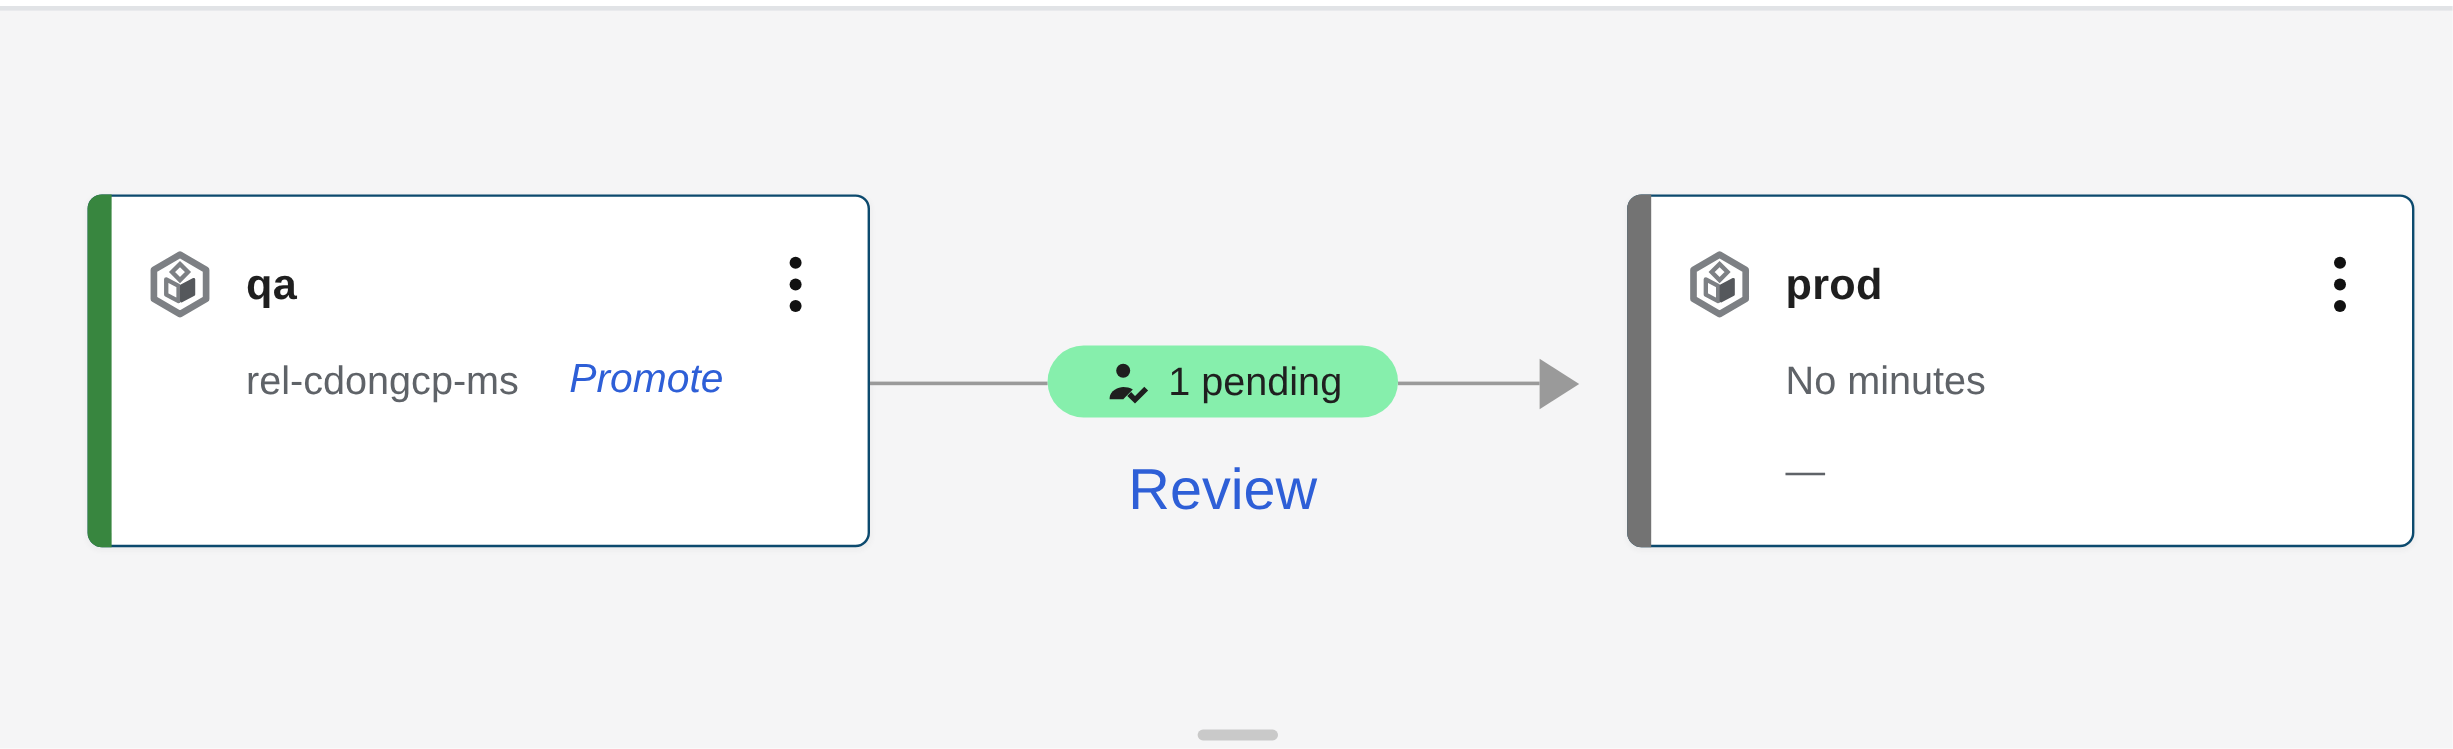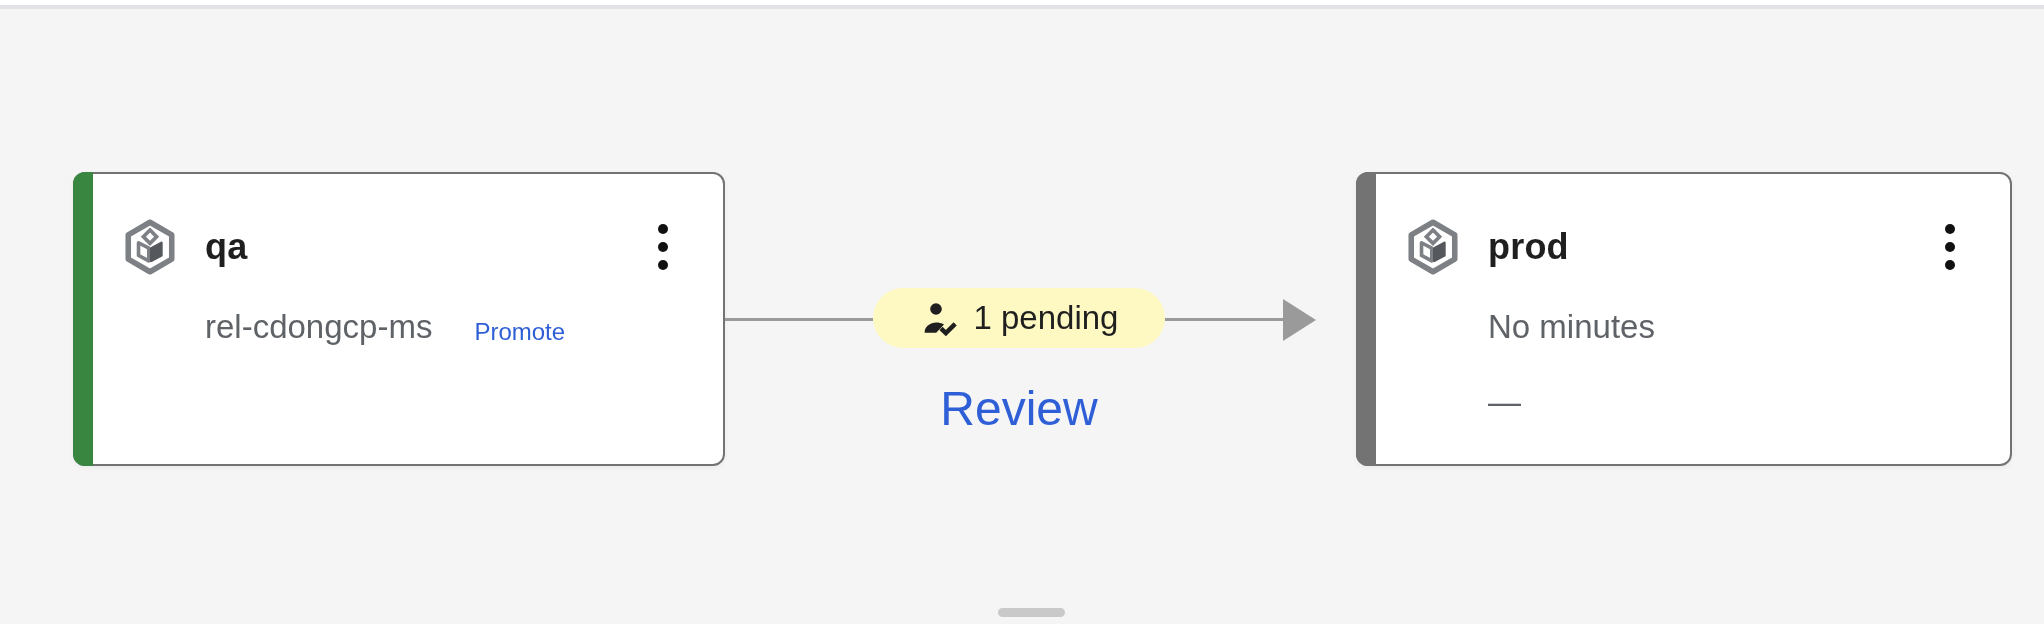--- a/index.html
+++ b/index.html
@@ -19,24 +19,24 @@
   .canvas {
     position: relative;
     width: 2044px;
     height: 615px;
     background: #f5f5f6;
   }
 
   
   .card {
     position: absolute;
-    top: 163px;
+    top: 153px;
     height: 294px;
     background: #ffffff;
-    border: 2px solid #737373;
+    border: 2px solid #0c4a6e;
     border-radius: 12px;
     box-sizing: border-box;
     box-shadow: 0 2px 5px rgba(60,64,67,0.05);
     cursor: pointer;
   }
   .card-qa   { left: 73px;   width: 652px; }
   .card-prod { left: 1316px; width: 656px; margin-left: 40px; }
 
   .strip {
     position: absolute;
@@ -95,21 +95,21 @@
     display: flex;
     align-items: center;
     font-size: 33px;
     color: #5f6368;
   }
   .link {
     color: #2e5fd7;
     font-weight: 500;
     cursor: pointer;
   }
-  .promote-link { font-size: 24px; }
+  .promote-link { font-size: 34px; font-style: italic; }
 
   
   .conn-line {
     position: absolute;
     top: 309px;
     height: 3px;
     background: #9a9a9a;
   }
   .conn-line-left  { left: 725px;  width: 148px; }
   .conn-line-right { left: 1165px; width: 118px; }
@@ -120,21 +120,21 @@
     border-top: 21px solid transparent;
     border-bottom: 21px solid transparent;
     border-left: 33px solid #9a9a9a;
   }
 
   .pending-badge {
     position: absolute;
     left: 873px; top: 279px;
     width: 292px; height: 60px;
     border-radius: 30px;
-    background: #fef9c3;
+    background: #86efac;
     display: flex;
     align-items: center;
     justify-content: center;
     gap: 14px;
     cursor: pointer;
   }
   .pending-badge .label {
     font-size: 33px;
     font-weight: 500;
     color: #1f1f1f;

